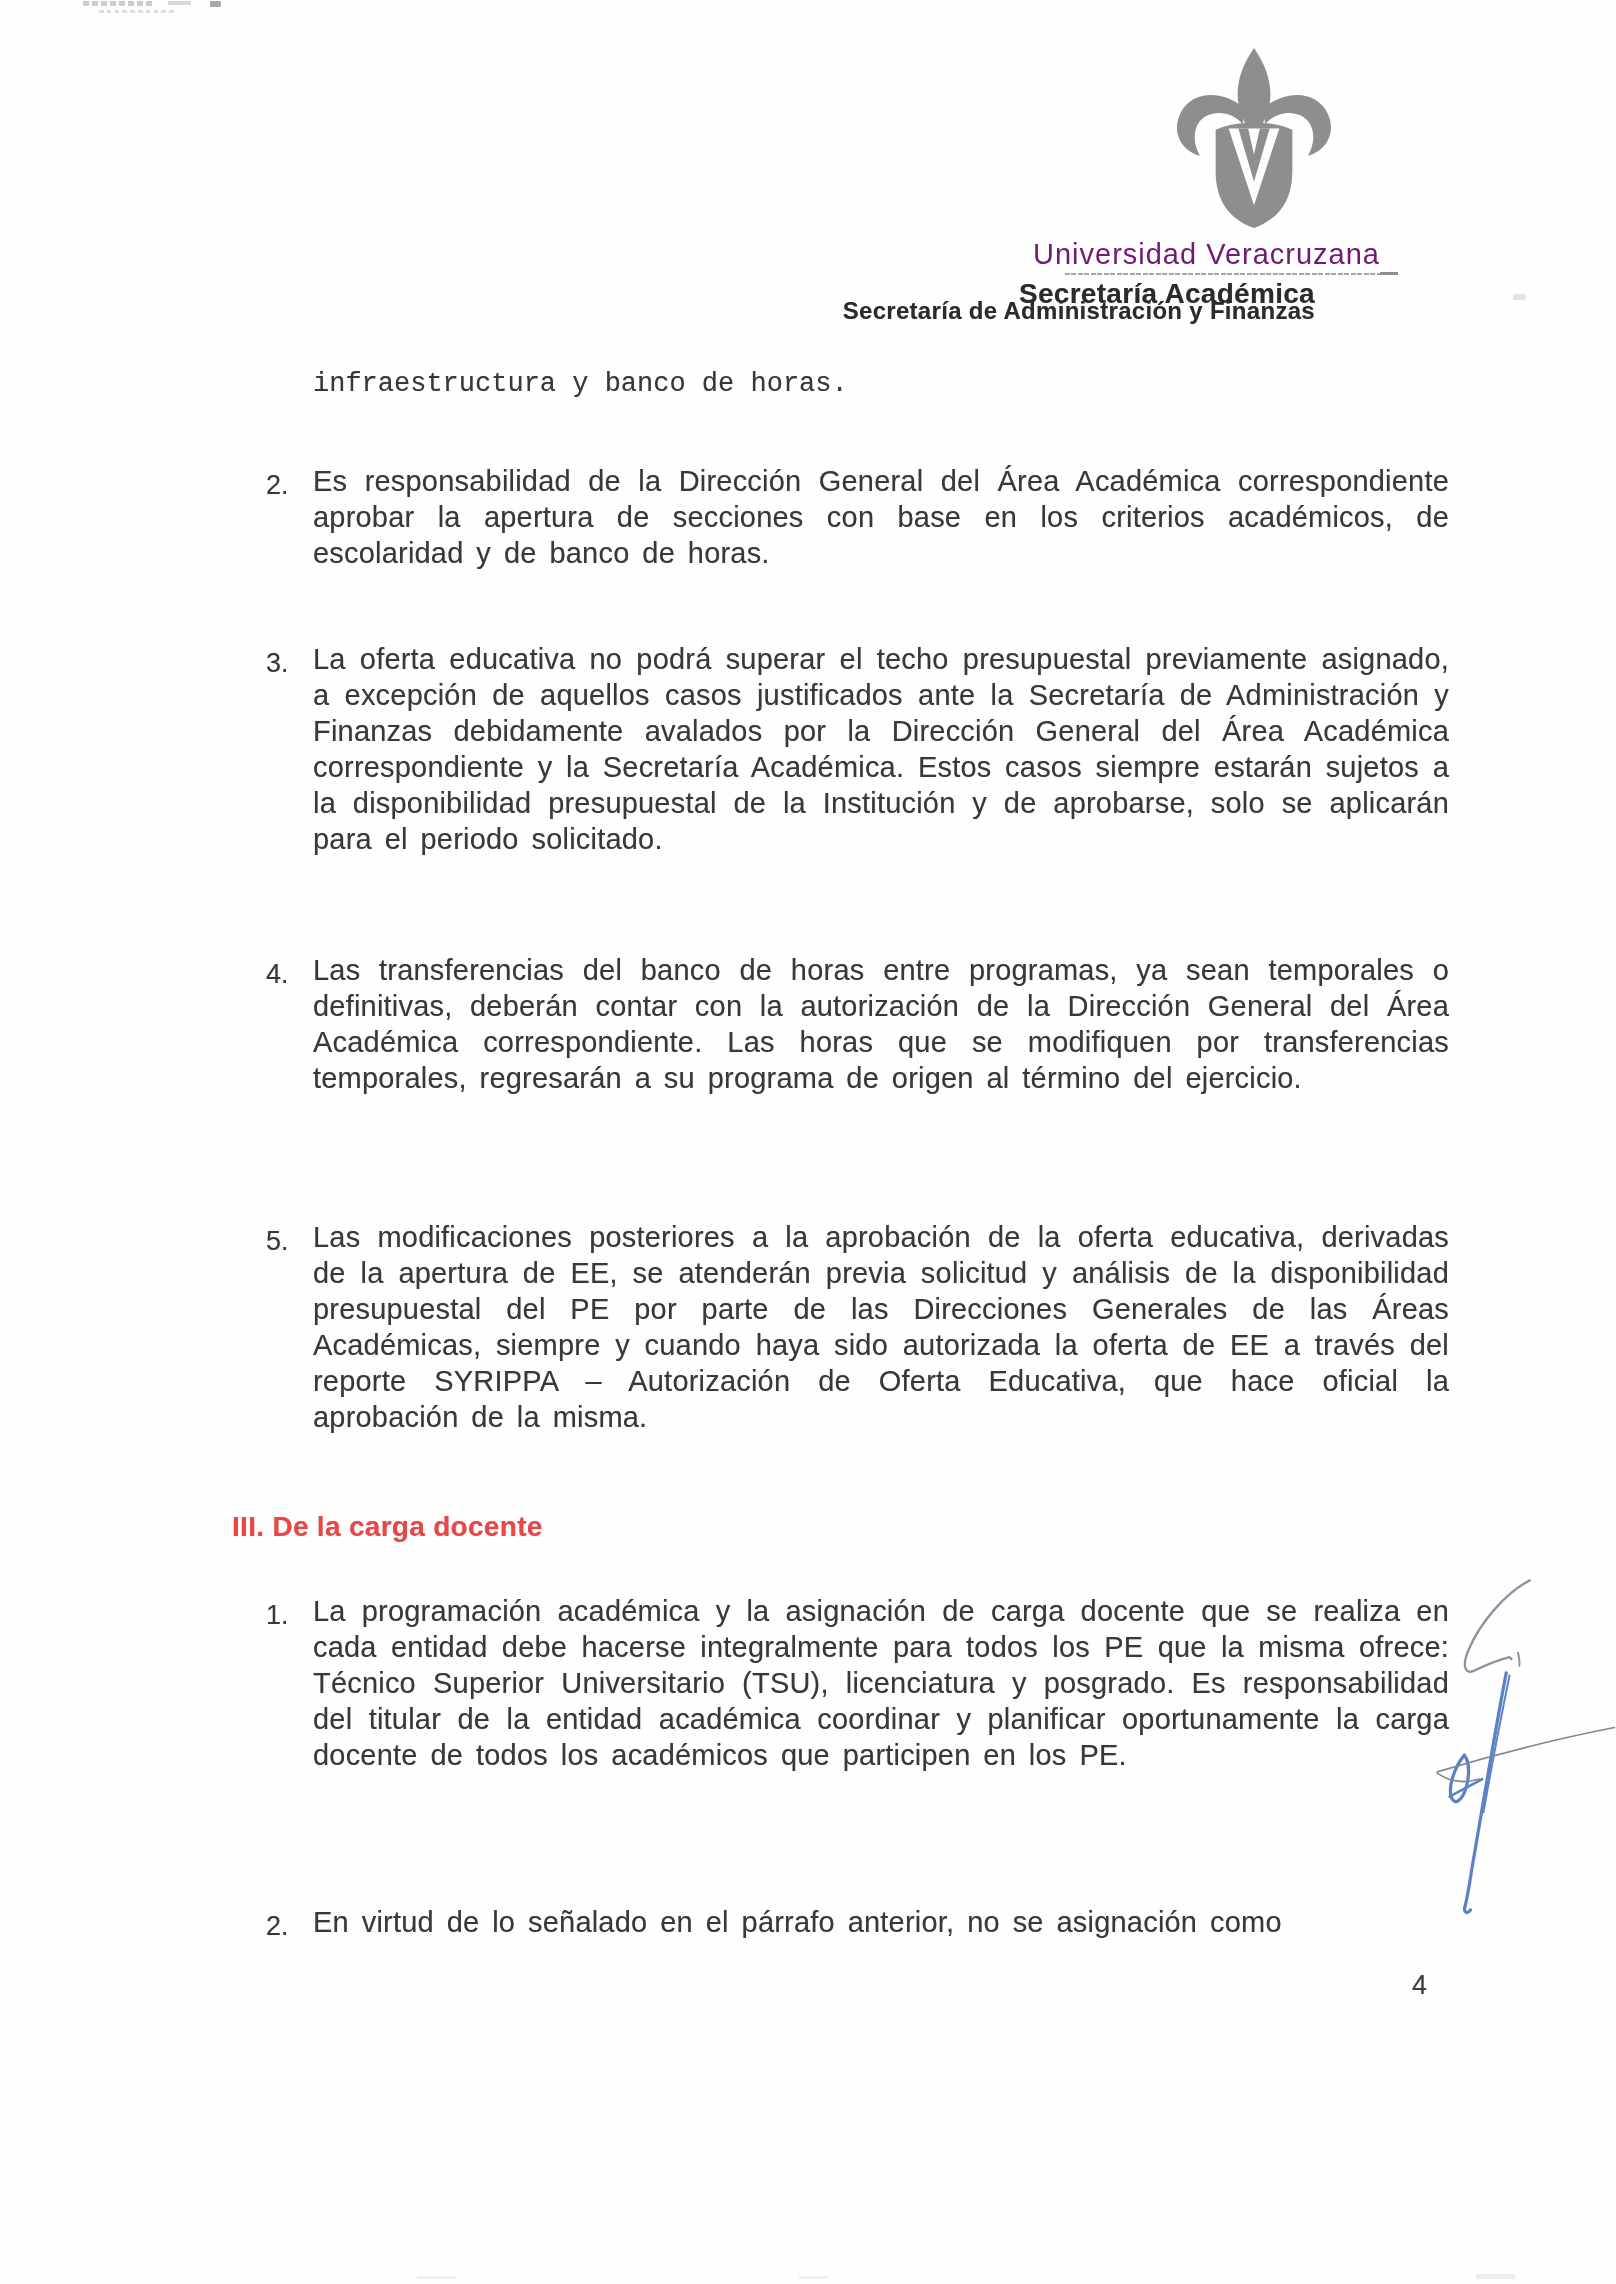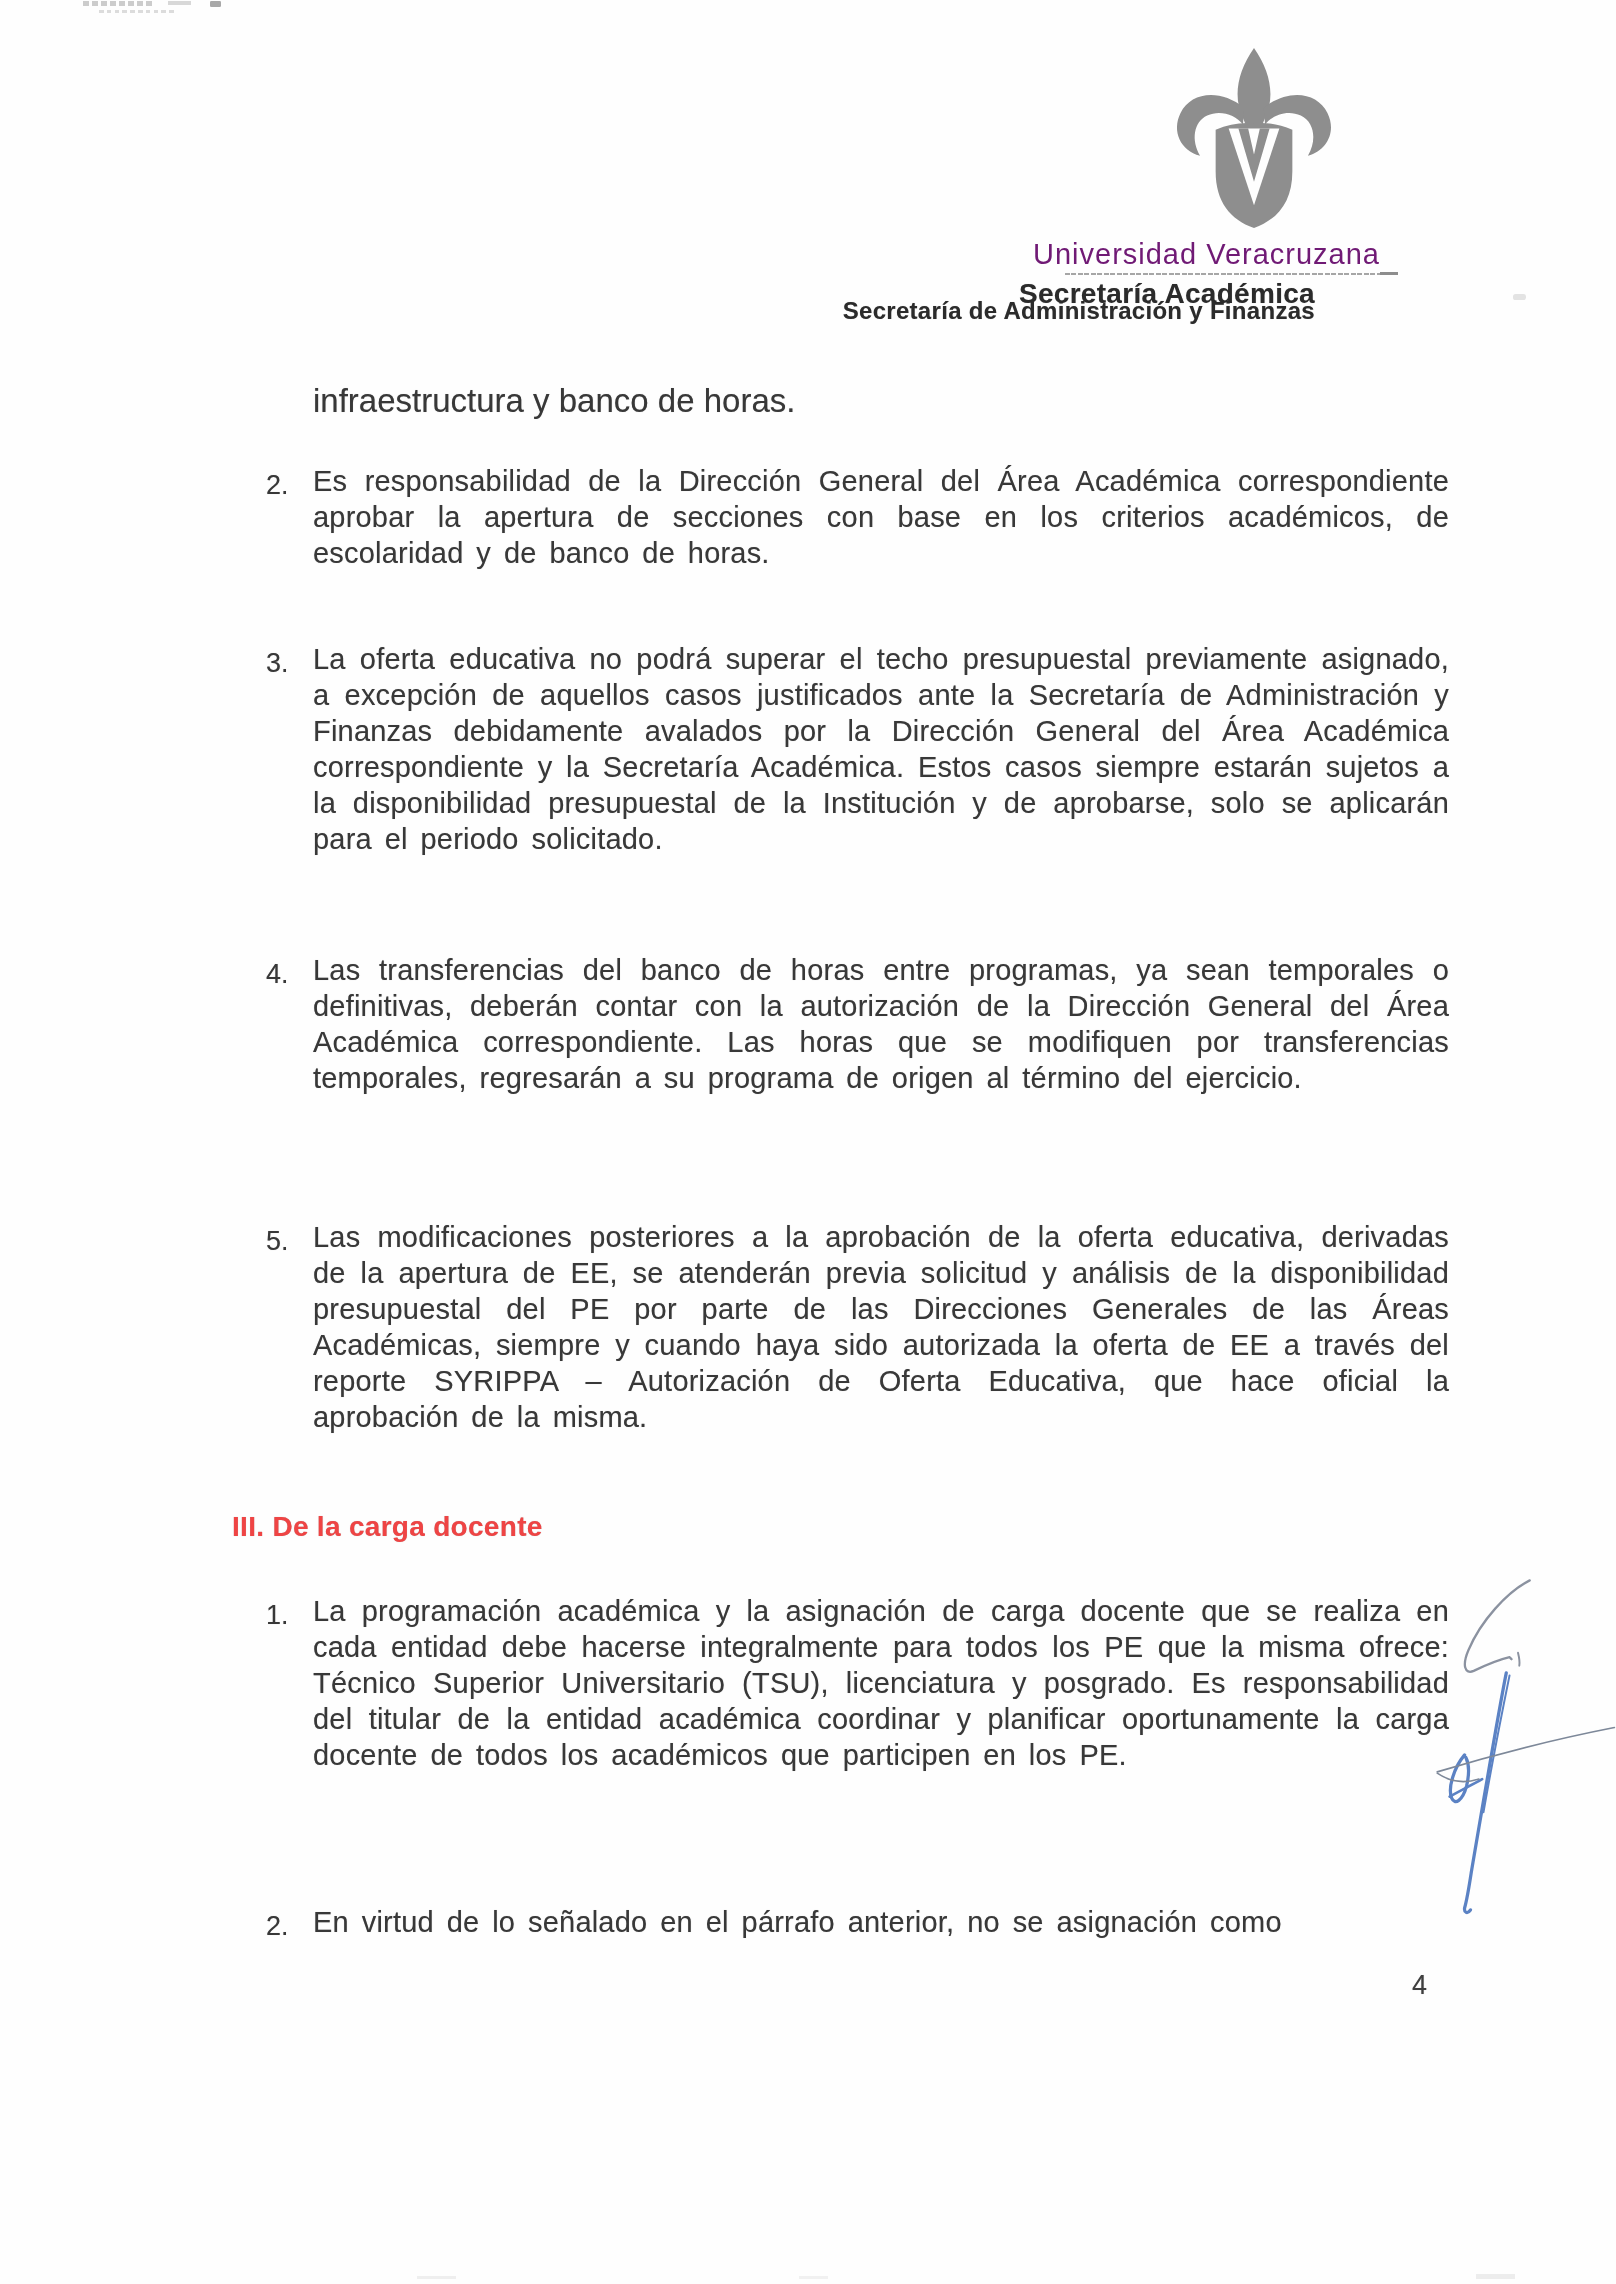--- a/index.html
+++ b/index.html
@@ -27,22 +27,22 @@
   }
   .dept{
     position:absolute;right:302px;
     font-weight:bold;color:#2b2b2b;letter-spacing:0.3px;
     white-space:nowrap;text-shadow:0 0 0.7px rgba(40,40,40,.35);
   }
   .dept1{top:278px;font-size:28px;}
   .dept2{top:297px;font-size:24px;}
   
   .bodytext{position:absolute;left:266px;width:1183px;}
-  .cont-line{top:379px;font-size:33px;line-height:44px;padding-left:47px;
-    text-shadow:0 0 0.7px rgba(50,50,50,.4);}
+  .cont-line{top:362px;font-size:27px;line-height:44px;padding-left:47px;
+    text-shadow:0 0 0.7px rgba(50,50,50,.4);font-family:Liberation Mono, monospace;}
   .list{display:block;}
   .item{display:flex;}
   .num{width:47px;flex:0 0 47px;font-size:27px;line-height:44px;
     text-shadow:0 0 0.7px rgba(50,50,50,.4);}
   .itext{
     flex:1;font-size:29px;line-height:36px;
     text-align:justify;text-align-last:left;
     word-spacing:4.6px;letter-spacing:0.2px;
     text-shadow:0 0 0.7px rgba(50,50,50,.4);
   }

